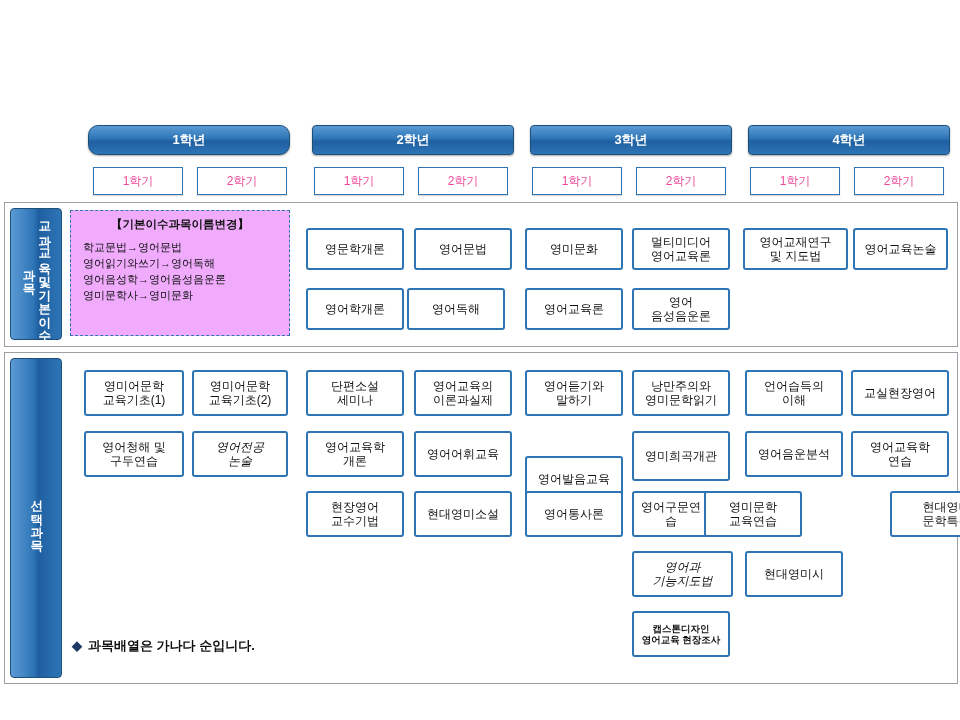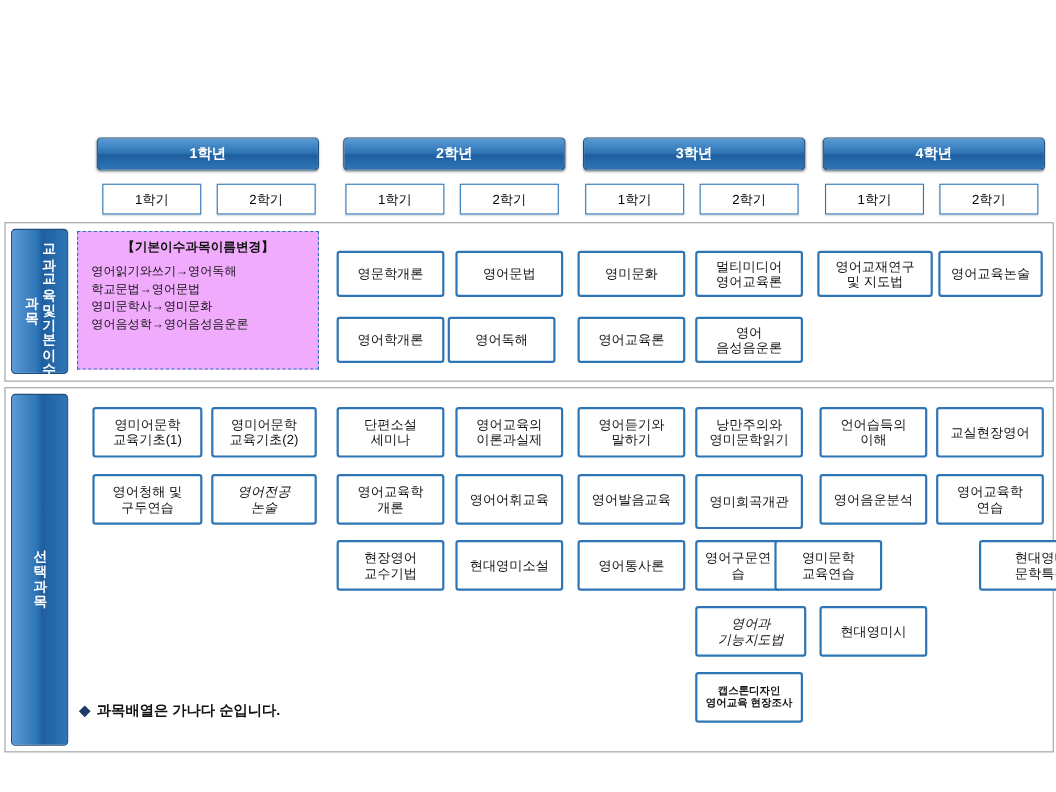--- a/index.html
+++ b/index.html
@@ -26,21 +26,21 @@
     font-size: 13px;
     display: flex;
     align-items: center;
     justify-content: center;
     box-shadow: 0 1px 2px rgba(0,0,0,0.35);
   }
   .sem-box {
     position: absolute;
     border: 1px solid #2e75b6;
     background: #ffffff;
-    color: #000000;
+    color: #ec4899;
     font-size: 12px;
     display: flex;
     align-items: center;
     justify-content: center;
     box-shadow: 0 1px 1px rgba(0,0,0,0.15);
   }
 
   
   .side-label {
     position: absolute;
@@ -122,21 +122,21 @@
     font-weight: bold;
   }
   .footnote .diamond {
     color: #1f3864;
     margin-right: 6px;
   }
 </style>
 </head>
 <body>
 
-<div class="year-header" style="left:88px; top:125px; width:200px; height:28px;">1학년</div>
+<div class="year-header" style="left:88px; top:125px; width:200px; height:28px;border-radius:10px;">1학년</div>
 <div class="sem-box" style="left:93px; top:167px; width:88px; height:26px;">1학기</div>
 <div class="sem-box" style="left:197px; top:167px; width:88px; height:26px;">2학기</div>
 
 <div class="year-header" style="left:312px; top:125px; width:200px; height:28px;">2학년</div>
 <div class="sem-box" style="left:314px; top:167px; width:88px; height:26px;">1학기</div>
 <div class="sem-box" style="left:418px; top:167px; width:88px; height:26px;">2학기</div>
 
 <div class="year-header" style="left:530px; top:125px; width:200px; height:28px;">3학년</div>
 <div class="sem-box" style="left:532px; top:167px; width:88px; height:26px;">1학기</div>
 <div class="sem-box" style="left:636px; top:167px; width:88px; height:26px;">2학기</div>
@@ -146,24 +146,24 @@
 <div class="sem-box" style="left:854px; top:167px; width:88px; height:26px;">2학기</div>
 
 <div class="section-frame" style="left:4px; top:202px; width:952px; height:143px;"></div>
 
 <div class="side-label" style="left:10px; top:208px; width:50px; height:130px;">
   <span>교과교육및기본이수과목</span>
 </div>
 
 <div class="note-box" style="left:70px; top:210px; width:220px; height:126px;">
   <div class="note-title">【기본이수과목이름변경】</div>
+  <div class="note-line">학교문법→영어문법</div>
   <div class="note-line">영어읽기와쓰기→영어독해</div>
-  <div class="note-line">학교문법→영어문법</div>
+  <div class="note-line">영어음성학→영어음성음운론</div>
   <div class="note-line">영미문학사→영미문화</div>
-  <div class="note-line">영어음성학→영어음성음운론</div>
 </div>
 
 <div class="course" style="left:306px; top:228px; width:98px; height:42px;">영문학개론</div>
 <div class="course" style="left:306px; top:288px; width:98px; height:42px;">영어학개론</div>
 
 <div class="course" style="left:414px; top:228px; width:98px; height:42px;">영어문법</div>
 <div class="course" style="left:407px; top:288px; width:98px; height:42px;">영어독해</div>
 
 <div class="course" style="left:525px; top:228px; width:98px; height:42px;">영미문화</div>
 <div class="course" style="left:525px; top:288px; width:98px; height:42px;">영어교육론</div>
@@ -200,21 +200,21 @@
 <div class="course" style="left:306px; top:491px; width:98px; height:46px;">현장영어
 교수기법</div>
 
 <div class="course" style="left:414px; top:370px; width:98px; height:46px;">영어교육의
 이론과실제</div>
 <div class="course" style="left:414px; top:431px; width:98px; height:46px;">영어어휘교육</div>
 <div class="course" style="left:414px; top:491px; width:98px; height:46px;">현대영미소설</div>
 
 <div class="course" style="left:525px; top:370px; width:98px; height:46px;">영어듣기와
 말하기</div>
-<div class="course" style="left:525px; top:431px; width:98px; height:46px;">영어발음교육</div>
+<div class="course" style="left:525px; top:456px; width:98px; height:46px;">영어발음교육</div>
 <div class="course" style="left:525px; top:491px; width:98px; height:46px;">영어통사론</div>
 
 <div class="course" style="left:632px; top:370px; width:98px; height:46px;">낭만주의와
 영미문학읽기</div>
 <div class="course" style="left:632px; top:431px; width:98px; height:50px;">영미희곡개관</div>
 <div class="course" style="left:632px; top:491px; width:78px; height:46px;">영어구문연습</div>
 <div class="course" style="left:632px; top:551px; width:101px; height:46px;font-style:italic;">영어과
 기능지도법</div>
 <div class="course small" style="left:632px; top:611px; width:98px; height:46px;">캡스톤디자인
 영어교육 현장조사</div>

